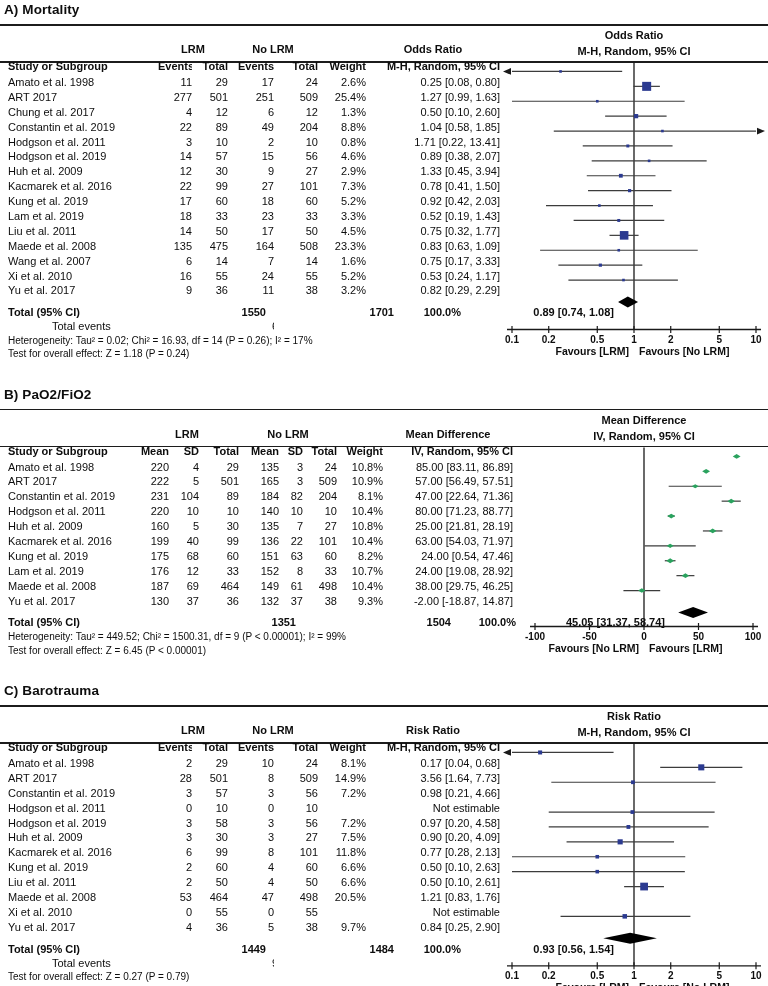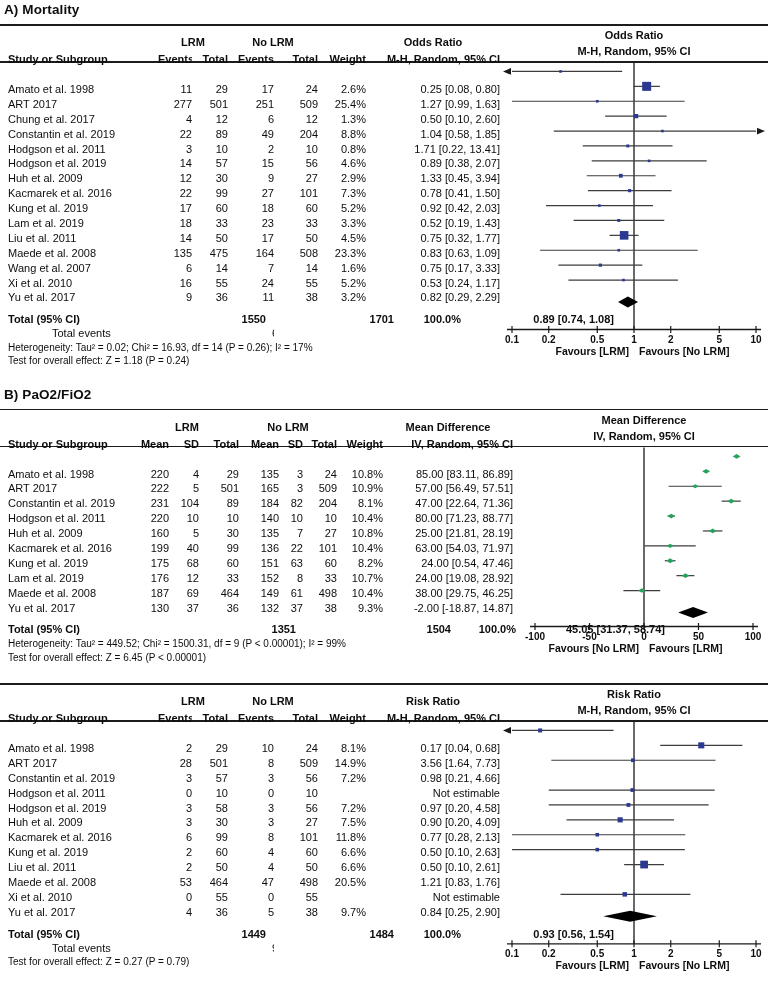--- a/index.html
+++ b/index.html
@@ -3,29 +3,29 @@
 <meta charset="utf-8">
 <style>
   html,body{margin:0;padding:0;background:#ffffff;}
   body{font-family:"Liberation Sans",sans-serif;color:#0d0d0d;-webkit-font-smoothing:antialiased;}
   .page{width:768px;background:#ffffff;padding:2px 0 10px 0;}
   .panel{position:relative;}
   .panel + .panel{margin-top:23px;}
   .panel-title{font-size:13.5px;font-weight:bold;margin:0 0 7px 4px;letter-spacing:0.1px;}
   .panel-body{position:relative;}
   .rule{position:absolute;left:0;right:0;height:1.5px;background:#1c1c1c;}
-  .tbl{position:absolute;left:0;top:0;padding:10px 0 0 8px;}
+  .tbl{position:absolute;left:0;top:7px;padding:10px 0 0 8px;}
   .trow{display:grid;}
   .c{overflow:hidden;white-space:nowrap;font-size:11px;}
   .num,.right{text-align:right;}
   .center{text-align:center;}
   .bold{font-weight:bold;}
   .thead{height:17px;line-height:17px;}
   .thead .c{line-height:17px;}
-  .rows{margin-top:14px;}
+  .rows{margin-top:0;}
   .drow{height:14.9px;}
   .drow .c{line-height:14.8px;}
   .totrow{margin-top:7px;height:15px;gap:19px;}
   .totrow .c{line-height:15px;}
   .evrow{height:13.5px;}
   .evrow .c{line-height:13.5px;margin-left:44px;}
   .fline{height:13.2px;line-height:13.2px;font-size:10px;white-space:nowrap;}
   svg.plot{position:absolute;top:0;right:0;}
 </style>
 </head>
@@ -453,20 +453,21 @@
           <text x="185.5" y="231" text-anchor="middle" font-size="10" font-weight="bold" fill="#0d0d0d">50</text>
           <line x1="240" y1="214" x2="240" y2="221" stroke="#1a1a1a" stroke-width="1.2"></line>
           <text x="240" y="231" text-anchor="middle" font-size="10" font-weight="bold" fill="#0d0d0d">100</text>
           <text x="126" y="242.5" text-anchor="end" font-size="10.5" font-weight="bold" fill="#0d0d0d">Favours [No LRM]</text>
           <text x="136" y="242.5" text-anchor="start" font-size="10.5" font-weight="bold" fill="#0d0d0d">Favours [LRM]</text>
         </svg>
       </div>
   </section>
 
   <section class="panel">
+    <div class="panel-title">C) Barotrauma</div>
     <div class="panel-body" style="height: 294.8px;">
         <div class="rule" style="top: 0px;"></div>
         <div class="rule" style="top: 37px;"></div>
         <div class="tbl" style="width: 492px;">
           <div class="trow thead" style="grid-template-columns: 150px 34px 36px 46px 44px 48px 134px;">
             <div class="c center bold" style="grid-column: 2 / 4;">LRM</div>
             <div class="c center bold" style="grid-column: 4 / 6;">No LRM</div>
             <div class="c center bold" style="grid-column: 7;">Risk Ratio</div>
           </div>
           <div class="trow thead" style="grid-template-columns: 150px 34px 36px 46px 44px 48px 134px;">

